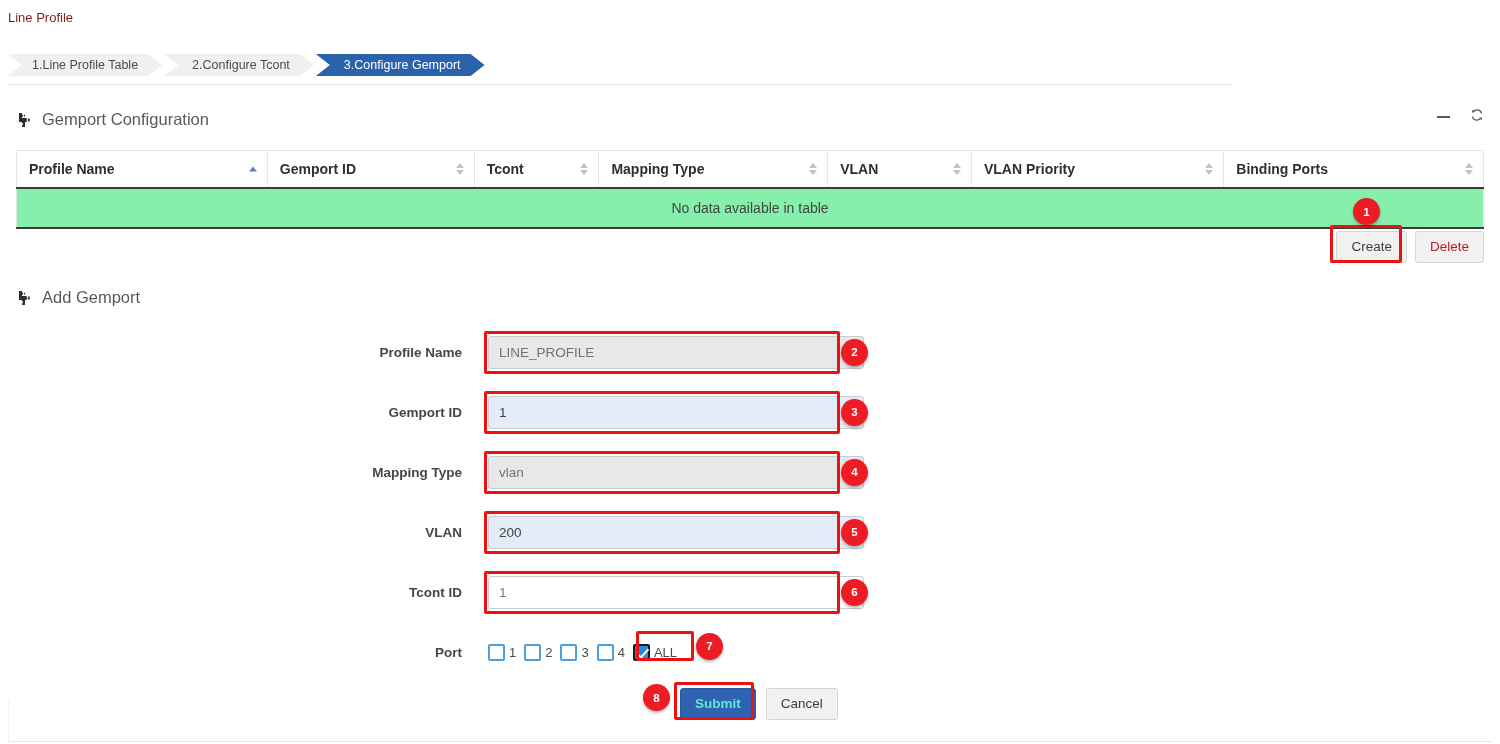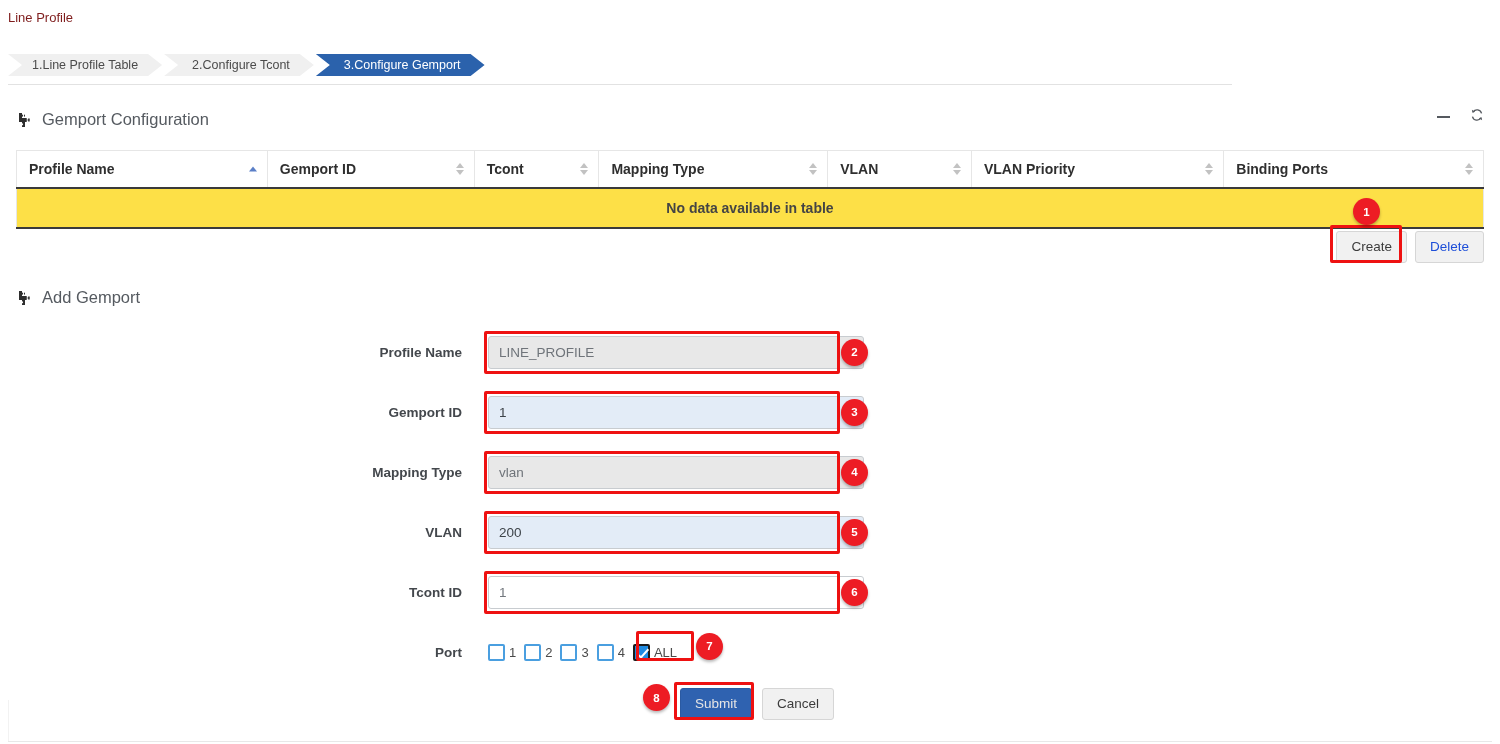--- a/index.html
+++ b/index.html
@@ -157,52 +157,52 @@
   }
   .tri {
     width: 0; height: 0;
     border-left: 4px solid transparent;
     border-right: 4px solid transparent;
   }
   .tri.up { border-bottom: 5px solid #c2c2c2; }
   .tri.dn { border-top: 5px solid #c2c2c2; }
   .tri.up.on { border-bottom-color: #5b7fc7; }
   table.dt tbody td {
-    background: #fde047;
+    background: #86efac;
     border-bottom: 2px solid #3a3a3a;
     border-left: 1px solid #e6e6e6;
     border-right: 1px solid #e6e6e6;
     text-align: center;
     color: #444;
     padding: 11px 12px;
     font-size: 14px;
-    font-weight: bold;
   }
 
   
   #table-actions {
     position: absolute;
     right: 16px; top: 231px;
     display: flex; align-items: center; gap: 8px;
   }
   .btn {
     font-size: 13.5px;
     padding: 6px 14px;
     border: 1px solid #d6d6d6;
     border-radius: 3px;
     background: #f1f1f1;
     color: #3c3c3c;
     cursor: pointer;
     line-height: 1.3;
   }
-  .btn.disabled { color: #1d4ed8; cursor: default; }
+  .btn.disabled { color: #b91c1c; cursor: default; }
   .btn.primary {
     background: #2f62b0;
     border-color: #2b5aa2;
-    color: #e5e5e5;
+    color: #5eead4;
+    font-weight: bold;
   }
 
   
   #add-head { left: 16px; top: 288px; }
   #gemport-head { left: 16px; top: 110px; }
 
   #form {
     position: absolute;
     left: 0; top: 322px;
     width: 1500px;

